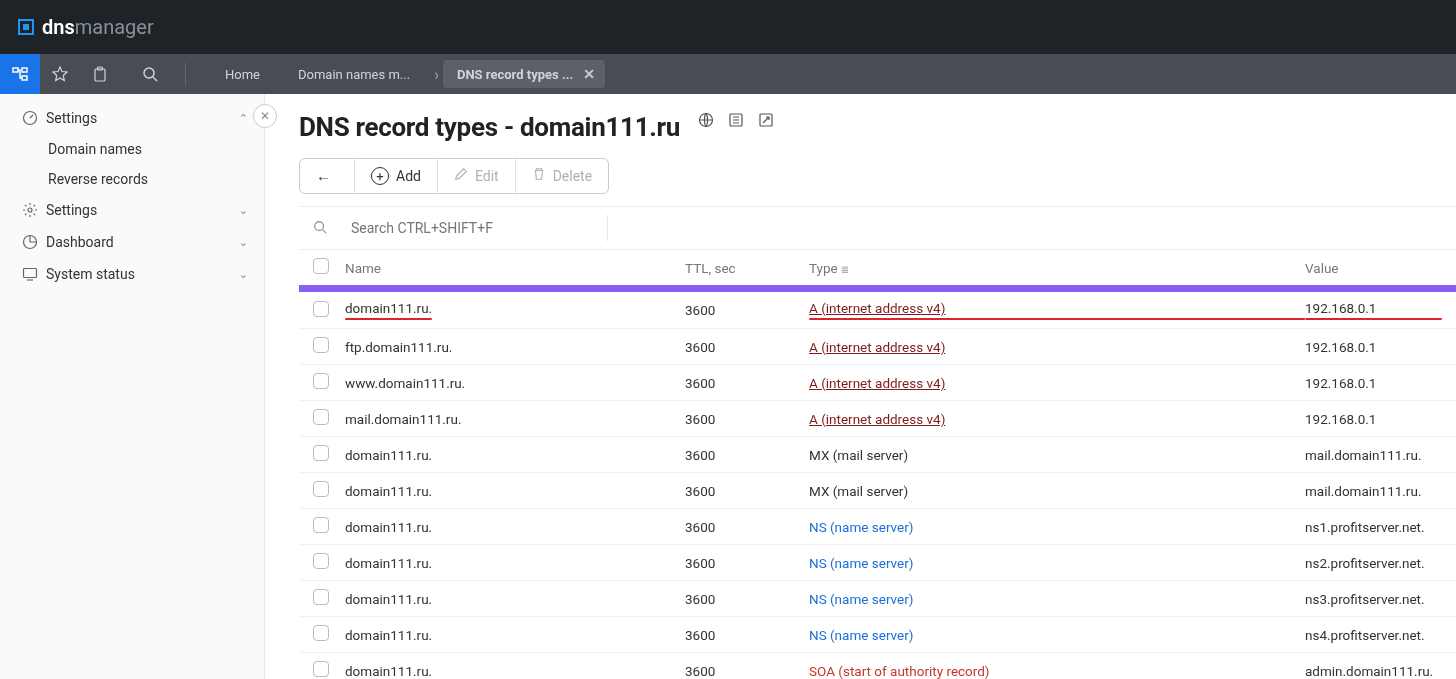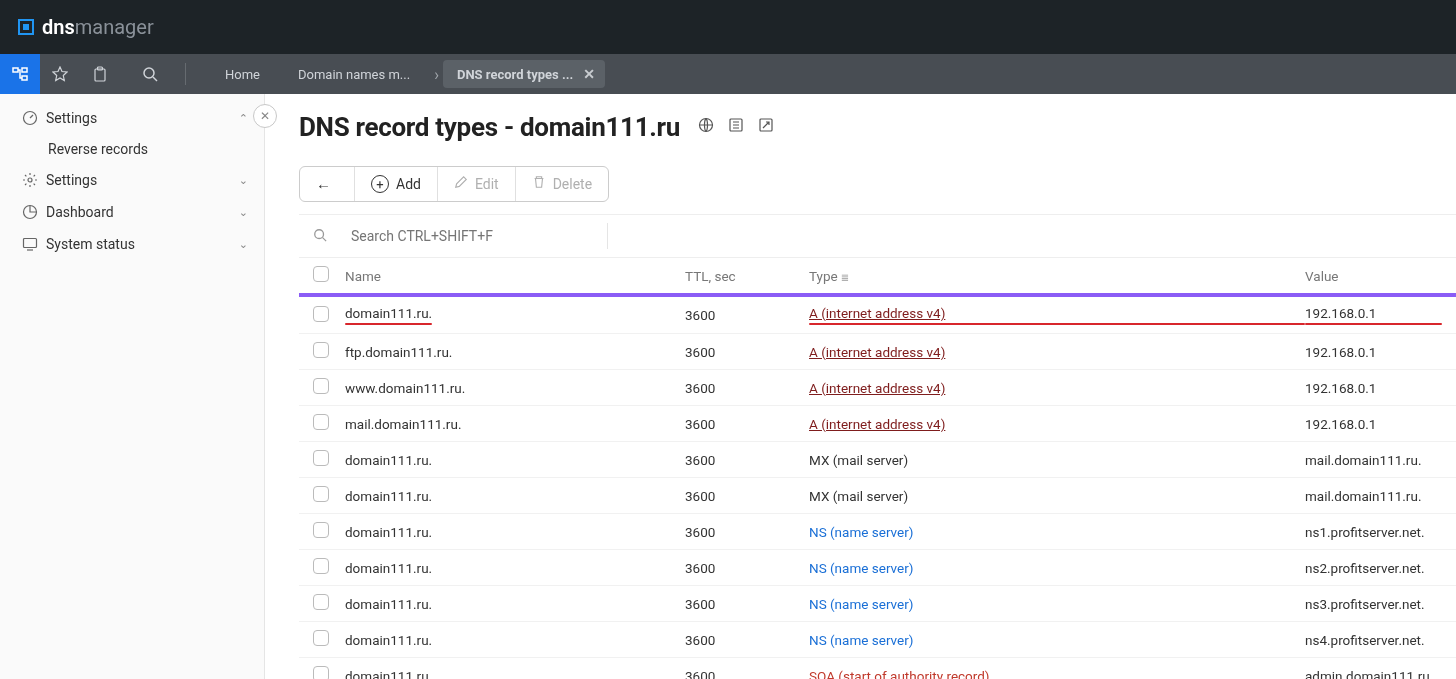--- a/index.html
+++ b/index.html
@@ -81,21 +81,21 @@
   position: absolute;
   top: 10px; left: -12px;
   width: 24px; height: 24px;
   border: 1px solid #c8c8c8;
   border-radius: 50%;
   background: #fff;
   display: flex; align-items:center; justify-content:center;
   font-size: 12px; color:#888;
   cursor: pointer;
 }
-.page-title-row { display: flex; align-items:center; margin-bottom: 24px;}
+.page-title-row { display: flex; margin-bottom: 16px;}
 .page-title { font-size: 26px; font-weight: 700; color: #222; margin-right: 18px; letter-spacing:-0.3px;}
 .page-title-icons span { margin-right: 10px; color: #555; cursor:pointer; font-size:16px;}
 
 .toolbar { display: flex; margin-bottom: 12px; }
 .toolbar-group { display: flex; border: 1px solid #ccc; border-radius: 6px; background:#fff; overflow:hidden;}
 .tb-btn {
   padding: 8px 16px;
   display: flex; align-items: center;
   font-size: 14px;
   color: #333;
@@ -123,21 +123,21 @@
   font-size: 14px; color: #555;
   width: 230px;
 }
 .search-row .sdivider { width:1px; height:26px; background:#e5e5e5; margin-left:10px;}
 
 .thead, .trow {
   display: flex; align-items: center;
   padding: 8px 14px;
   font-size: 13.5px;
 }
-.thead { color: #777; border-bottom: 4px solid #8b5cf6;}
+.thead { color: #777; border-bottom: 7px solid #8b5cf6;}
 .trow { border-bottom: 1px solid #f1f1f1; color: #333;}
 .col-cb { width: 32px; }
 .col-name { width: 340px; }
 .col-ttl { width: 124px; }
 .col-type { width: 496px; }
 .col-value { flex: 1; }
 .thead .sorticon { font-size:10px; margin-left:3px; color:#999;}
 
 .checkbox {
   width: 16px; height: 16px;
@@ -211,20 +211,21 @@
       <div class="sb-head">
         <span class="ico">
           <svg width="16" height="16" viewBox="0 0 16 16" fill="none" stroke="#666" stroke-width="1.2">
               <circle cx="8" cy="8" r="6.5"></circle>
               <path d="M8 8l3-3"></path>
             </svg>
         </span>
         <span>Settings</span>
         <span class="chev">⌃</span>
       </div>
+      <div class="sb-sub">Domain names</div>
       <div class="sb-sub">Reverse records</div>
     </div>
     <div class="sb-head">
       <span class="ico">
         <svg width="16" height="16" viewBox="0 0 16 16" fill="none" stroke="#666" stroke-width="1.2">
             <circle cx="8" cy="8" r="2"></circle>
             <path d="M8 1v2M8 13v2M1 8h2M13 8h2M3 3l1.4 1.4M11.6 11.6L13 13M3 13l1.4-1.4M11.6 4.4L13 3"></path>
           </svg>
       </span>
       <span>Settings</span>

